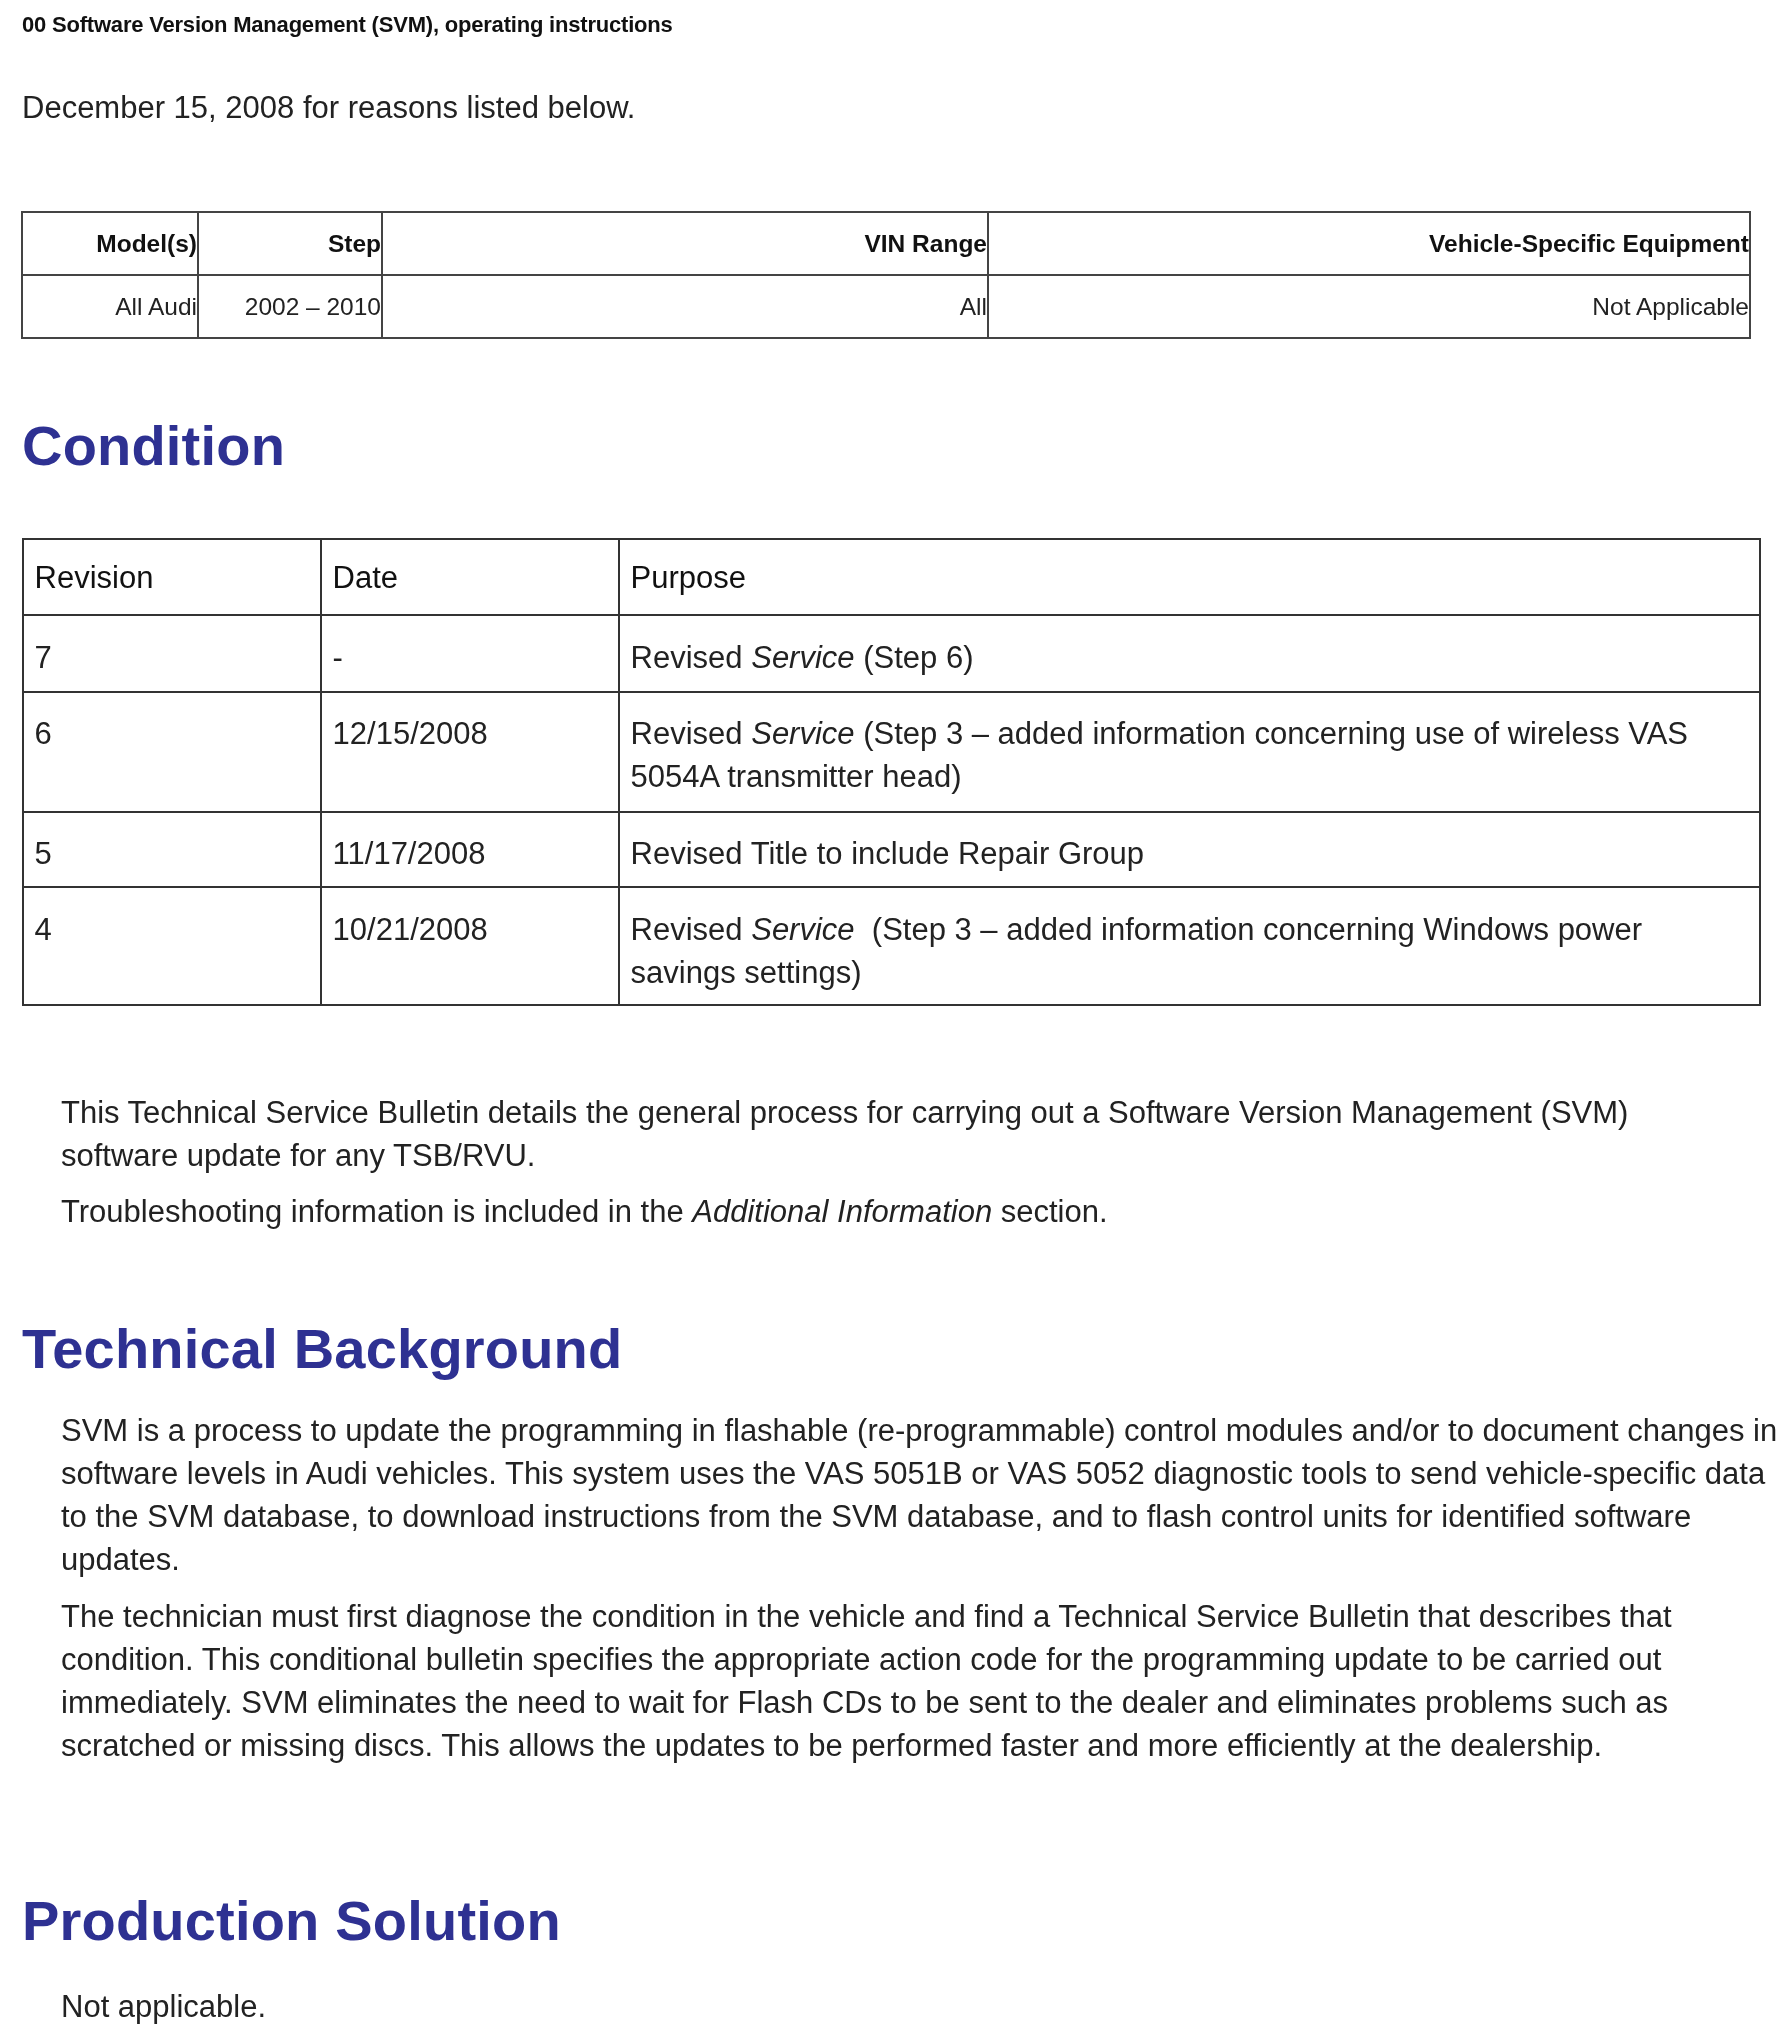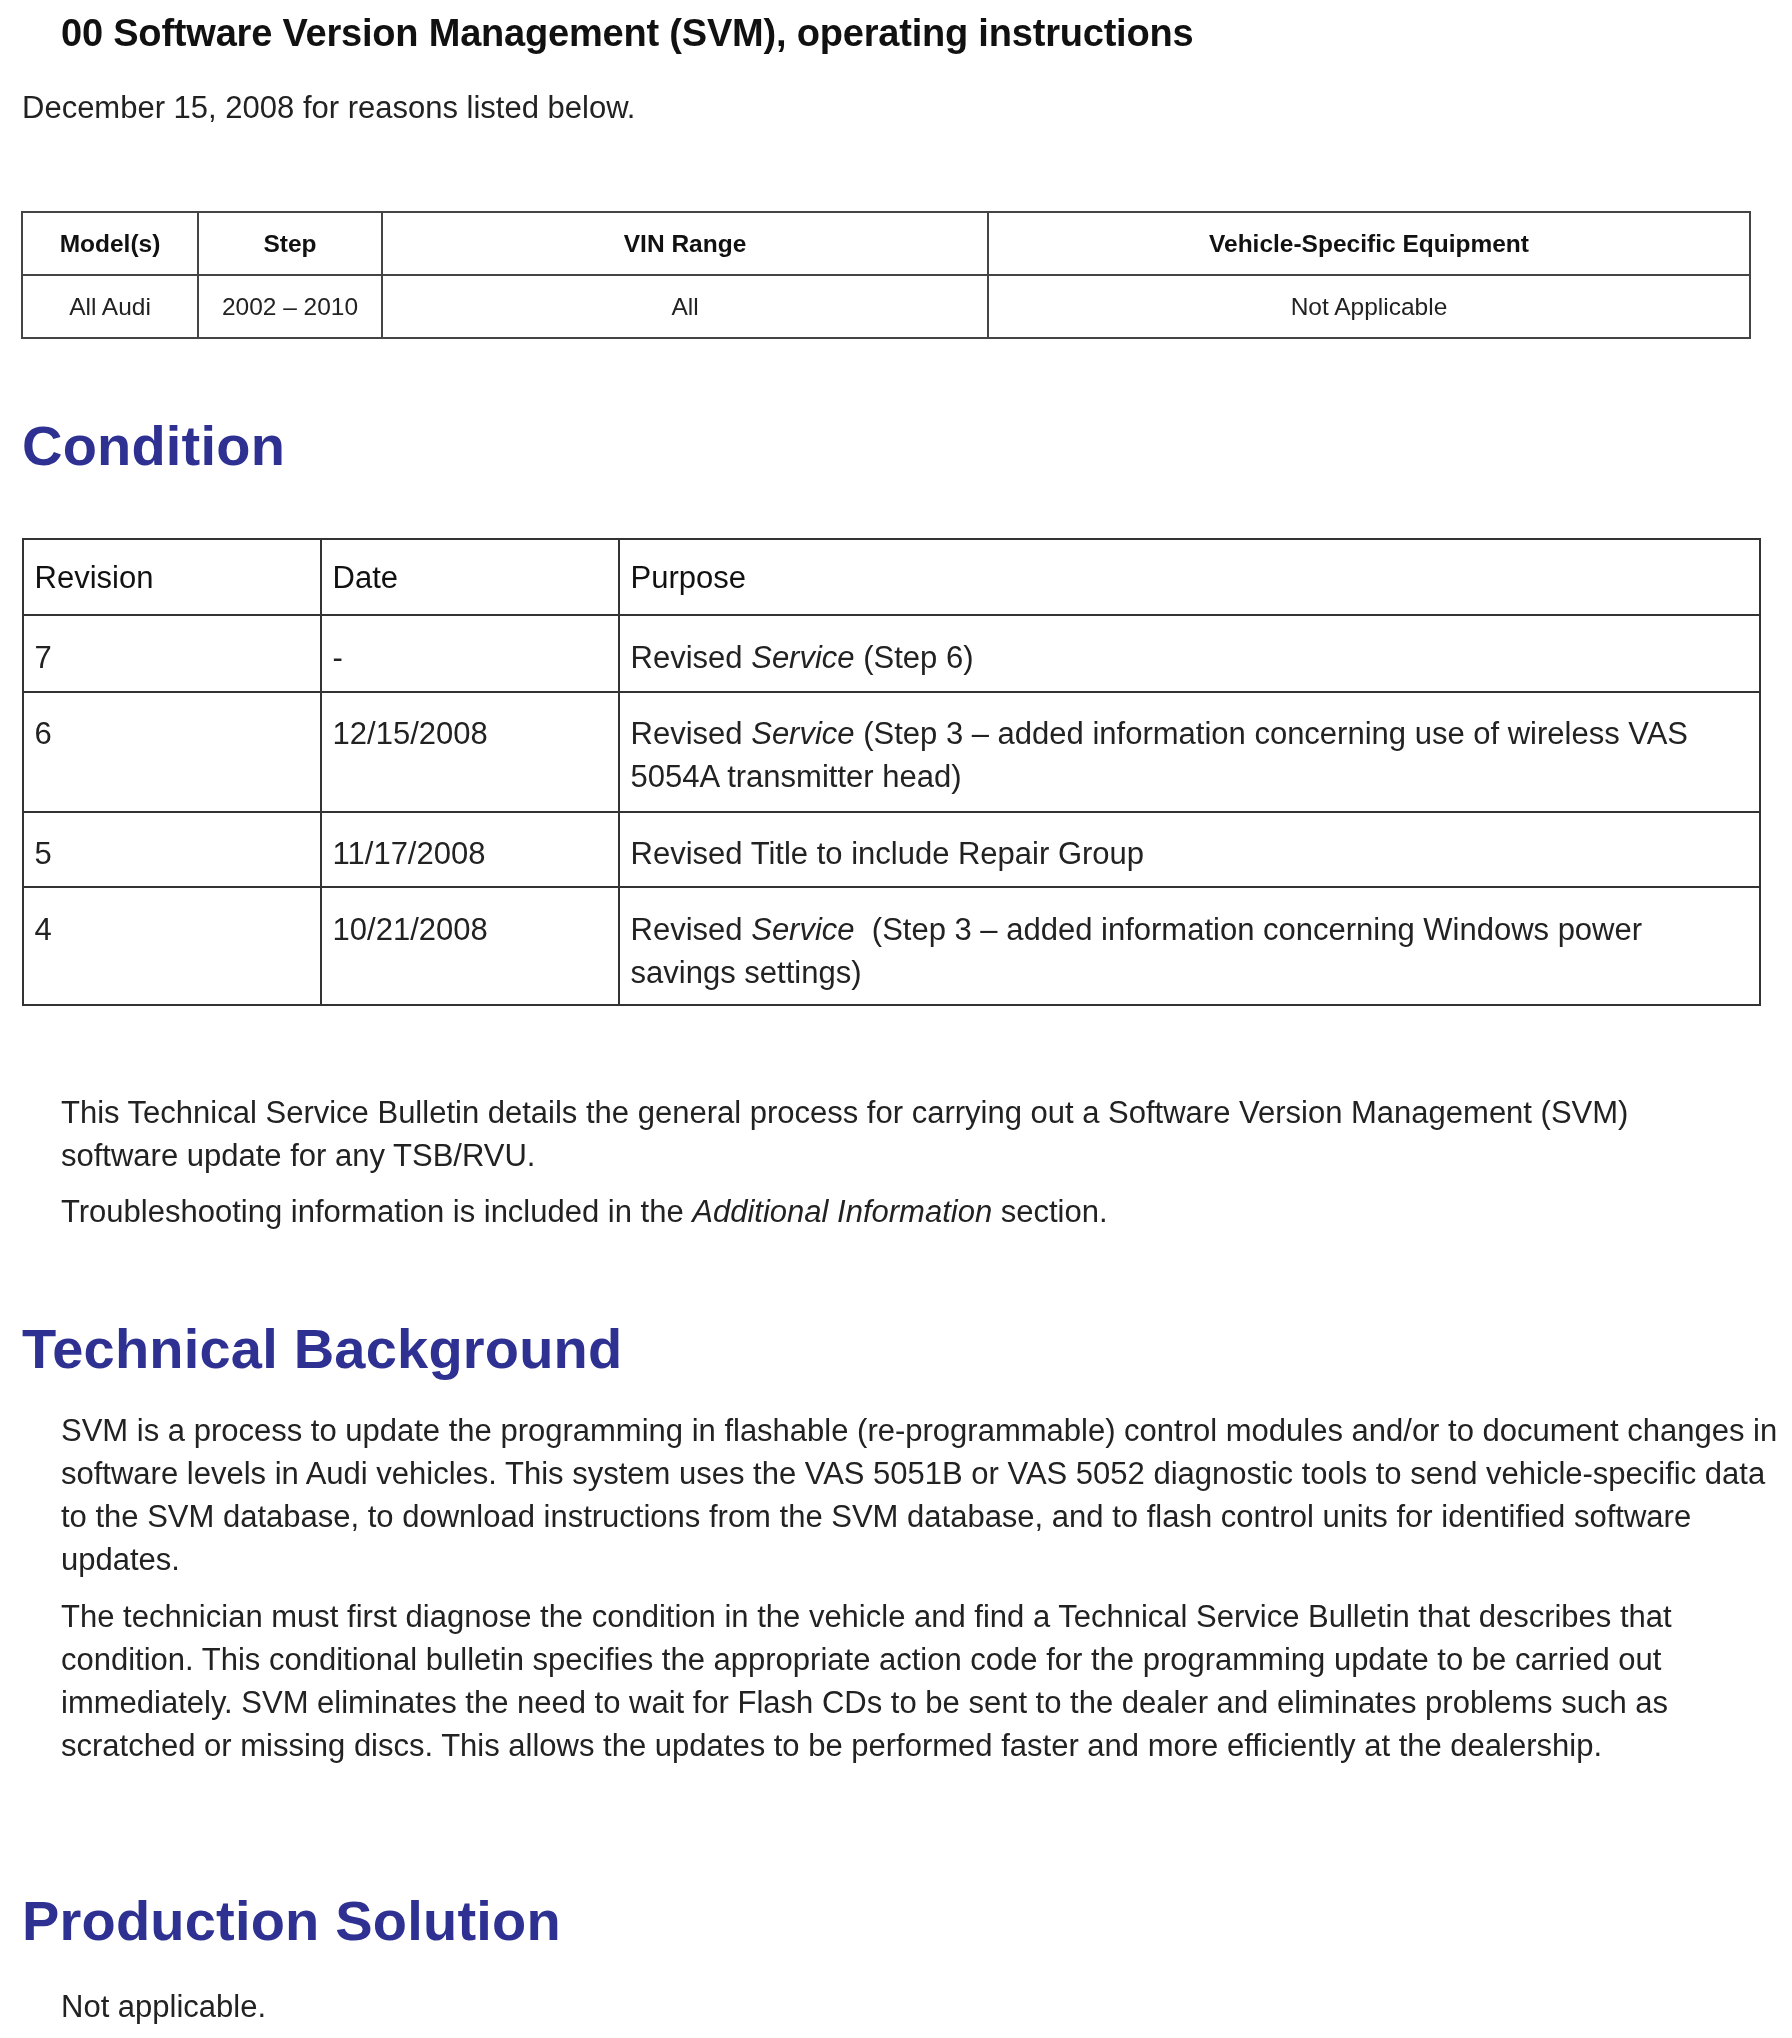--- a/index.html
+++ b/index.html
@@ -3,32 +3,32 @@
 <meta charset="utf-8">
 <style>
   html, body { margin: 0; padding: 0; background: #ffffff; }
   body {
     width: 1793px; height: 2038px; position: relative; overflow: hidden;
     font-family: "Liberation Sans", "DejaVu Sans", sans-serif;
     color: #1a1a1a;
   }
   .abs { position: absolute; }
   .title {
-    left: 22px; top: 11.5px; font-size: 38px; font-weight: bold; color: #111;
-    white-space: nowrap; letter-spacing: -0.2px; margin-left: 39px;
+    left: 22px; top: 11.5px; font-size: 22px; font-weight: bold; color: #111;
+    white-space: nowrap; letter-spacing: -0.2px;
   }
   .intro {
     left: 22px; top: 88px; width: 1718px; font-size: 31px; line-height: 39px; color: #222;
   }
   table { border-collapse: collapse; position: absolute; }
   .spec {
     left: 21px; top: 211px; width: 1730px; height: 126px;
   }
   .spec td, .spec th {
-    border: 2.5px solid #444; text-align: center; font-size: 24.5px; color: #222;
+    border: 2.5px solid #444; text-align: right; font-size: 24.5px; color: #222;
     padding: 0; height: 61px;
   }
   .spec th { font-weight: bold; color: #111; }
   .h2 {
     left: 22px; font-size: 56px; font-weight: bold; color: #2e3192; white-space: nowrap;
     letter-spacing: 0.2px;
   }
   .rev {
     left: 22px; top: 538px; width: 1739px;
   }

